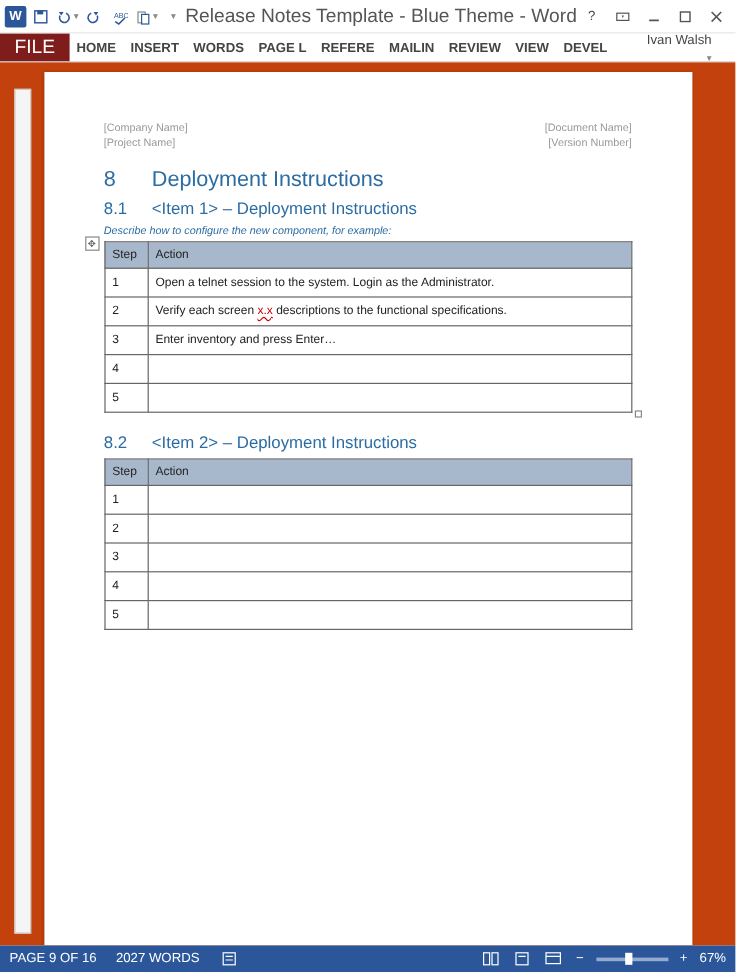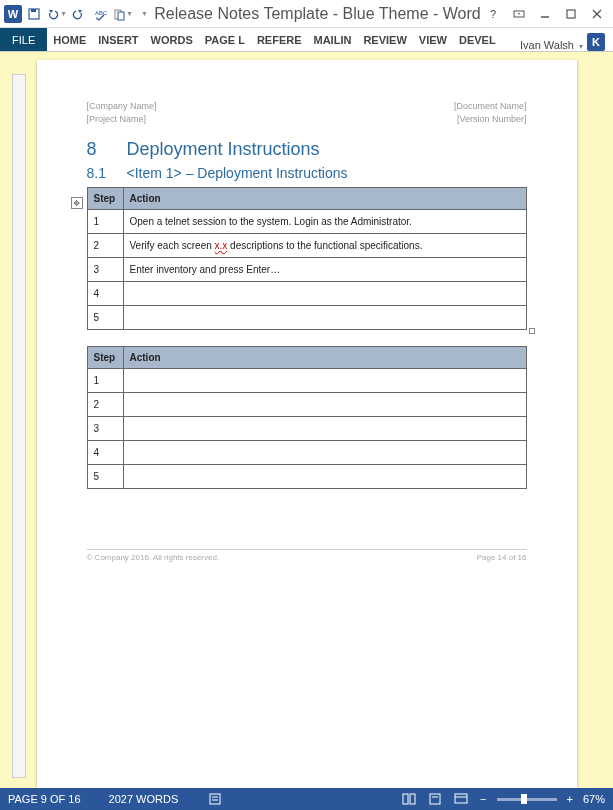--- a/index.html
+++ b/index.html
@@ -7,54 +7,54 @@
 
 .titlebar { height: 28px; background: #fff; display: flex; align-items: center; padding: 0 4px; border-bottom: 1px solid #e0e0e0; }
 .titlebar-left { display: flex; align-items: center; gap: 2px; }
 .word-icon { width: 18px; height: 18px; background: #2b579a; color: #fff; display: inline-flex; align-items: center; justify-content: center; font-weight: bold; font-size: 11px; border-radius: 2px; }
 .qat-btn { width: 20px; height: 20px; display: inline-flex; align-items: center; justify-content: center; color: #444; cursor: pointer; }
 .titlebar-title { flex: 1; text-align: center; color: #555; font-size: 16px; }
 .titlebar-right { display: flex; gap: 2px; }
 .win-btn { width: 24px; height: 20px; display: inline-flex; align-items: center; justify-content: center; color: #444; cursor: pointer; }
 
 .ribbon-tabs { height: 24px; display: flex; align-items: stretch; border-bottom: 1px solid #ccc; background: #fff; }
-.file-tab { background: #0c4a6e; color: #fff; padding: 0 12px; display: flex; align-items: center; font-size: 11px; cursor: pointer; }
+.file-tab { background: #7f1d1d; color: #fff; padding: 0 12px; display: flex; align-items: center; font-size: 16px; cursor: pointer; }
 .rtab { padding: 0 6px; display: flex; align-items: center; color: #444; font-size: 11px; cursor: pointer; font-weight: bold; }
-.ribbon-right { margin-left: auto; display: flex; align-items: flex-end; gap: 4px; padding-right: 8px; }
+.ribbon-right { margin-left: auto; display: flex; align-items: flex-end; gap: 4px; padding-right: 20px; flex-direction: column; }
 .user-name { color: #444; font-size: 11px; }
 .user-badge { width: 18px; height: 18px; background: #2b579a; color: #fff; display: inline-flex; align-items: center; justify-content: center; font-size: 11px; font-weight: bold; border-radius: 2px; }
 .dd { color: #888; font-size: 8px; margin-left: 1px; }
 
-.workspace { position: absolute; top: 52px; bottom: 22px; left: 0; right: 0; background: #fef9c3; overflow: hidden; display: flex; justify-content: center; padding-top: 8px; }
+.workspace { position: absolute; top: 52px; bottom: 22px; left: 0; right: 0; background: #c2410c; overflow: hidden; display: flex; justify-content: center; padding-top: 8px; }
 .ruler-v { position: absolute; left: 12px; top: 22px; bottom: 10px; width: 14px; background: #f5f5f5; border: 1px solid #ccc; }
 .page { width: 540px; background: #fff; box-shadow: 0 1px 3px rgba(0,0,0,0.3); padding: 40px 50px 30px 50px; position: relative; font-family: Tahoma, sans-serif; }
 
 .doc-header { display: flex; justify-content: space-between; color: #999; font-size: 9px; margin-bottom: 14px; }
 .doc-header div { line-height: 1.4; }
 
 .h1 { color: #2b6ca3; font-size: 18px; font-weight: normal; margin-bottom: 5px; }
 .h1-num { display: inline-block; width: 40px; }
 .desc { color: #2b6ca3; font-style: italic; font-size: 10px; line-height: 1.4; margin-bottom: 14px; }
 
 .h2 { color: #2b6ca3; font-size: 14px; font-weight: normal; margin-bottom: 6px; }
 .h2-num { display: inline-block; width: 40px; }
 .desc2 { color: #2b6ca3; font-style: italic; font-size: 9px; margin-bottom: 4px; }
 
 table.dep { width: 100%; border-collapse: collapse; margin-bottom: 16px; font-size: 10px; }
-table.dep th { background: #a8b8cc; border: 1px solid #666; padding: 5px 6px; text-align: left; font-weight: bold; color: #222; }
+table.dep th { background: #a8b8cc; border: 1px solid #666; padding: 5px 6px; text-align: left; font-weight: normal; color: #222; }
 table.dep td { border: 1px solid #666; padding: 6px 6px; height: 24px; color: #222; }
 table.dep .step-col { width: 36px; }
 .redsq { color: #c00; text-decoration: underline wavy #c00; text-decoration-skip-ink: none; }
 
 .move-handle { position: absolute; width: 12px; height: 12px; border: 1px solid #888; background: #fff; display: flex; align-items: center; justify-content: center; font-size: 8px; color: #666; }
 
 .doc-footer { display: flex; justify-content: space-between; color: #aaa; font-size: 8px; border-top: 1px solid #ccc; padding-top: 3px; margin-top: 60px; }
 
 .statusbar { position: absolute; bottom: 0; left: 0; right: 0; height: 22px; background: #2b579a; color: #fff; display: flex; align-items: center; padding: 0 8px; font-size: 11px; }
-.sb-left { display: flex; gap: 28px; align-items: center; justify-content: center; }
+.sb-left { display: flex; gap: 16px; align-items: center; justify-content: center; }
 .sb-right { margin-left: auto; display: flex; gap: 8px; align-items: center; }
 .sb-btn { display: inline-flex; align-items: center; justify-content: center; width: 18px; height: 16px; cursor: pointer; }
 .zoom-slider { width: 60px; height: 3px; background: rgba(255,255,255,0.5); position: relative; }
 .zoom-thumb { position: absolute; width: 6px; height: 10px; background: #fff; top: -4px; left: 40%; }
 .zoom-minus, .zoom-plus { cursor: pointer; padding: 0 2px; }
 
 svg { display: block; }
 </style>
 </head>
 <body>
@@ -164,20 +164,21 @@
       <span class="h1-num">8</span><span>Deployment Instructions</span>
     </div>
 
 
     <div class="h2">
       <span class="h2-num">8.1</span><span>&lt;Item 1&gt; – Deployment Instructions</span>
     </div>
     <div style="position:relative">
       <div class="move-handle" style="left:-16px; top:10px; position:absolute">✥</div>
     </div>
+    <div class="desc2">Describe how to configure the new component, for example:</div>
 
     <table class="dep">
       <tbody>
           <tr>
         <th class="step-col">Step</th>
         <th>Action</th>
       </tr>
       <tr>
             <td>1</td>
             <td>Open a telnet session to the system. Login as the Administrator.</td>
@@ -197,20 +198,23 @@
       <tr>
             <td>5</td>
             <td></td>
           </tr>
     </tbody>
       </table>
     <div style="position:relative">
         <div style="position:absolute; right:-8px; top:-18px; width:6px; height:6px; border:1px solid #888"></div>
       </div>
 
+    <div class="h2">
+      <span class="h2-num">8.2</span><span>&lt;Item 2&gt; – Deployment Instructions</span>
+    </div>
 
     <table class="dep">
       <tbody>
           <tr>
         <th class="step-col">Step</th>
         <th>Action</th>
       </tr>
       <tr>
             <td>1</td>
             <td></td>
@@ -227,24 +231,20 @@
             <td>4</td>
             <td></td>
           </tr>
       <tr>
             <td>5</td>
             <td></td>
           </tr>
     </tbody>
       </table>
 
-    <div class="doc-footer">
-      <span>© Company 2016. All rights reserved.</span>
-      <span>Page 14 of 16</span>
-    </div>
   </div>
 </div>
 
 <div class="statusbar">
   <div class="sb-left">
     <span>PAGE 9 OF 16</span>
     <span>2027 WORDS</span>
     <span class="sb-btn">
         <svg width="14" height="14" viewBox="0 0 14 14">
           <rect x="2" y="2" width="10" height="10" fill="none" stroke="#fff"></rect>

